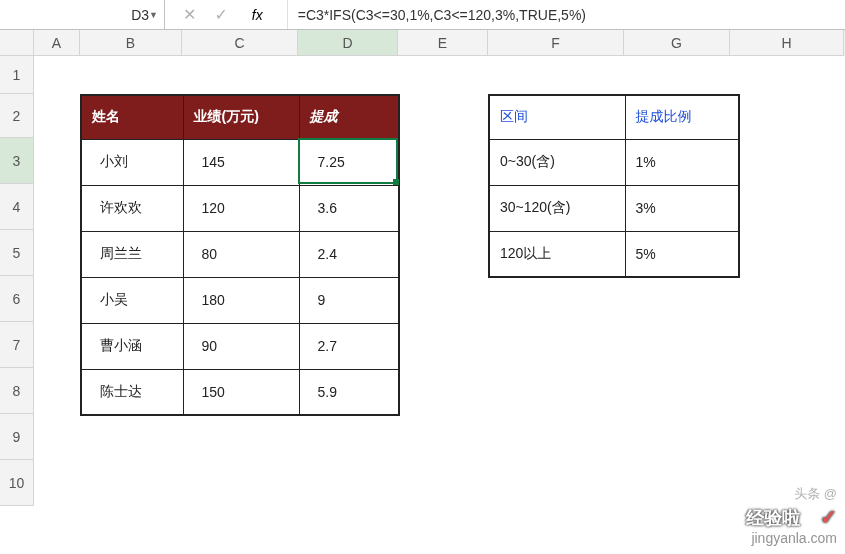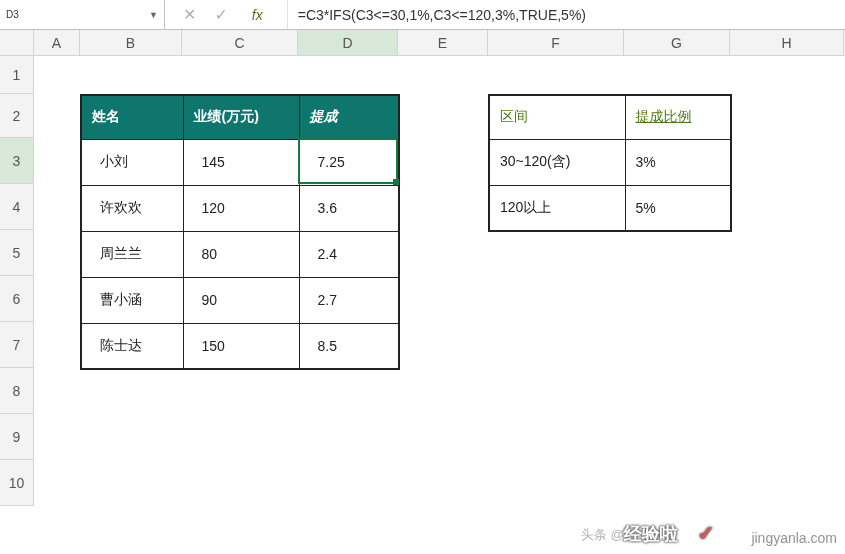--- a/index.html
+++ b/index.html
@@ -21,38 +21,39 @@
     .name-box {
       display: flex;
       align-items: center;
       width: 165px;
       border-right: 1px solid #c0c0c0;
       padding: 0 6px;
       background: #fff;
     }
     .name-box-text {
       flex: 1;
-      font-size: 10px;
+      font-size: 14px;
       color: #333;
+      text-align: right;
     }
     .name-box-arrow {
       font-size: 9px;
       color: #666;
     }
     .formula-buttons {
       display: flex;
       align-items: center;
       gap: 18px;
       padding: 0 18px;
       border-right: 1px solid #e0e0e0;
     }
     .fbtn { color: #b0b0b0; font-size: 16px; }
     .fx-label {
       font-style: italic;
-      color: #4d7c0f;
+      color: #000000;
       font-size: 14px;
       padding: 0 6px;
     }
     .formula-input {
       flex: 1;
       display: flex;
       align-items: center;
       padding: 0 10px;
       color: #333;
       font-size: 14px;
@@ -116,21 +117,21 @@
       flex: 1;
     }
     .data-table {
       position: absolute;
       left: 46px;
       top: 38px;
       border-collapse: collapse;
       border: 2px solid #222;
     }
     .data-table th {
-      background: #0f766e;
+      background: #7f1d1d;
       color: #fff;
       text-align: left;
       padding: 10px 10px;
       font-weight: bold;
       border: 1px solid #222;
       height: 44px;
     }
     .data-table td {
       border: 1px solid #222;
       padding: 10px 18px;
@@ -158,38 +159,38 @@
       top: 38px;
       border-collapse: collapse;
       border: 2px solid #222;
     }
     .ref-table th {
       text-align: left;
       font-weight: normal;
       border: 1px solid #222;
       padding: 10px 10px;
       height: 44px;
-      color: #4d7c0f;
+      color: #1d4ed8;
       background: #fff;
       margin-top: 8px;
     }
     .ref-table td {
       border: 1px solid #222;
       padding: 10px 10px;
       height: 46px;
       color: #222;
     }
     .rt-c1 { width: 136px; }
-    .rt-c2 { width: 106px; text-decoration: underline; }
+    .rt-c2 { width: 114px; }
     .watermark {
       position: absolute;
       right: 8px;
       bottom: 8px;
       display: flex;
-      flex-direction: row;
+      flex-direction: column;
       align-items: flex-end;
       opacity: 0.9;
       text-align: center;
     }
     .wm-top {
       font-size: 18px;
       color: #fff;
       font-weight: bold;
       text-shadow: 0 0 3px #555, -1px 0 2px #555, 1px 0 2px #555;
       display: flex;
@@ -273,45 +274,54 @@
             <td>许欢欢</td>
             <td>120</td>
             <td>3.6</td>
           </tr>
         <tr>
             <td>周兰兰</td>
             <td>80</td>
             <td>2.4</td>
           </tr>
         <tr>
+            <td>小吴</td>
+            <td>180</td>
+            <td>9</td>
+          </tr>
+        <tr>
             <td>曹小涵</td>
             <td>90</td>
             <td>2.7</td>
           </tr>
         <tr>
             <td>陈士达</td>
             <td>150</td>
-            <td>8.5</td>
+            <td>5.9</td>
           </tr>
       </tbody>
     </table>
 
     <div class="selected-cell" style="left:264px; top:82px; width:100px; height:46px;">
       <div class="fill-handle"></div>
     </div>
 
     <table class="ref-table">
       <thead>
         <tr>
           <th class="rt-c1">区间</th>
           <th class="rt-c2">提成比例</th>
         </tr>
       </thead>
       <tbody>
         <tr>
+            <td>0~30(含)</td>
+            <td>1%</td>
+          </tr>
+        <tr>
             <td>30~120(含)</td>
             <td>3%</td>
           </tr>
         <tr>
             <td>120以上</td>
             <td>5%</td>
           </tr>
       </tbody>
     </table>
   </div>

